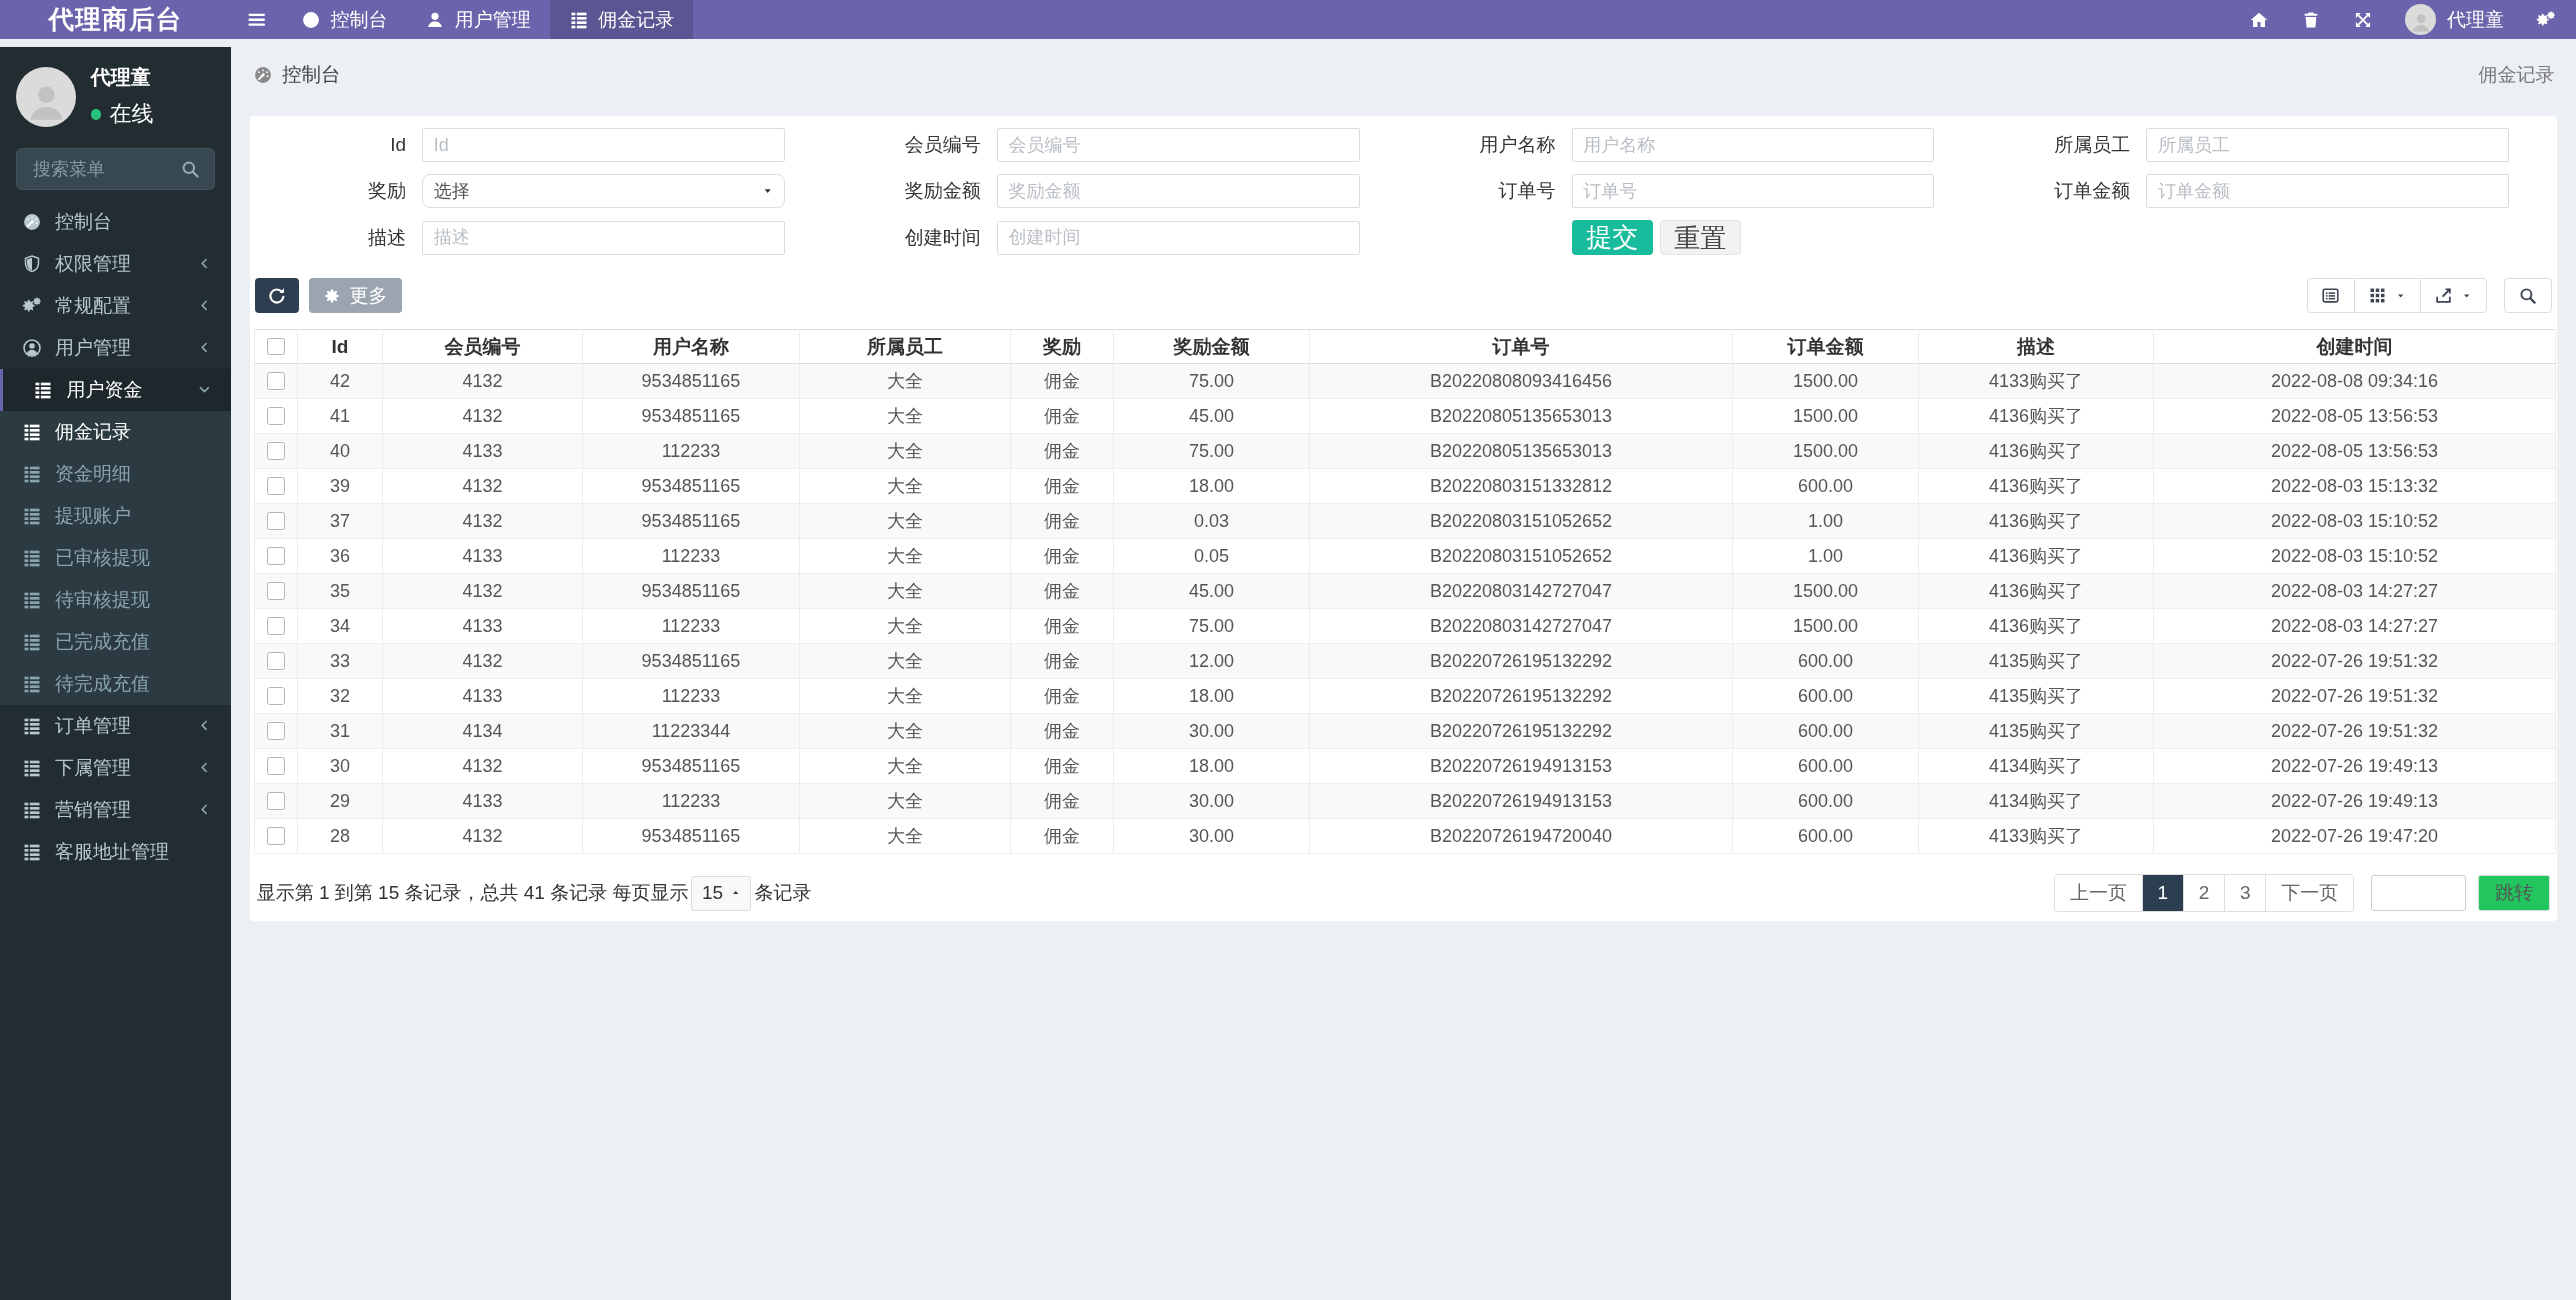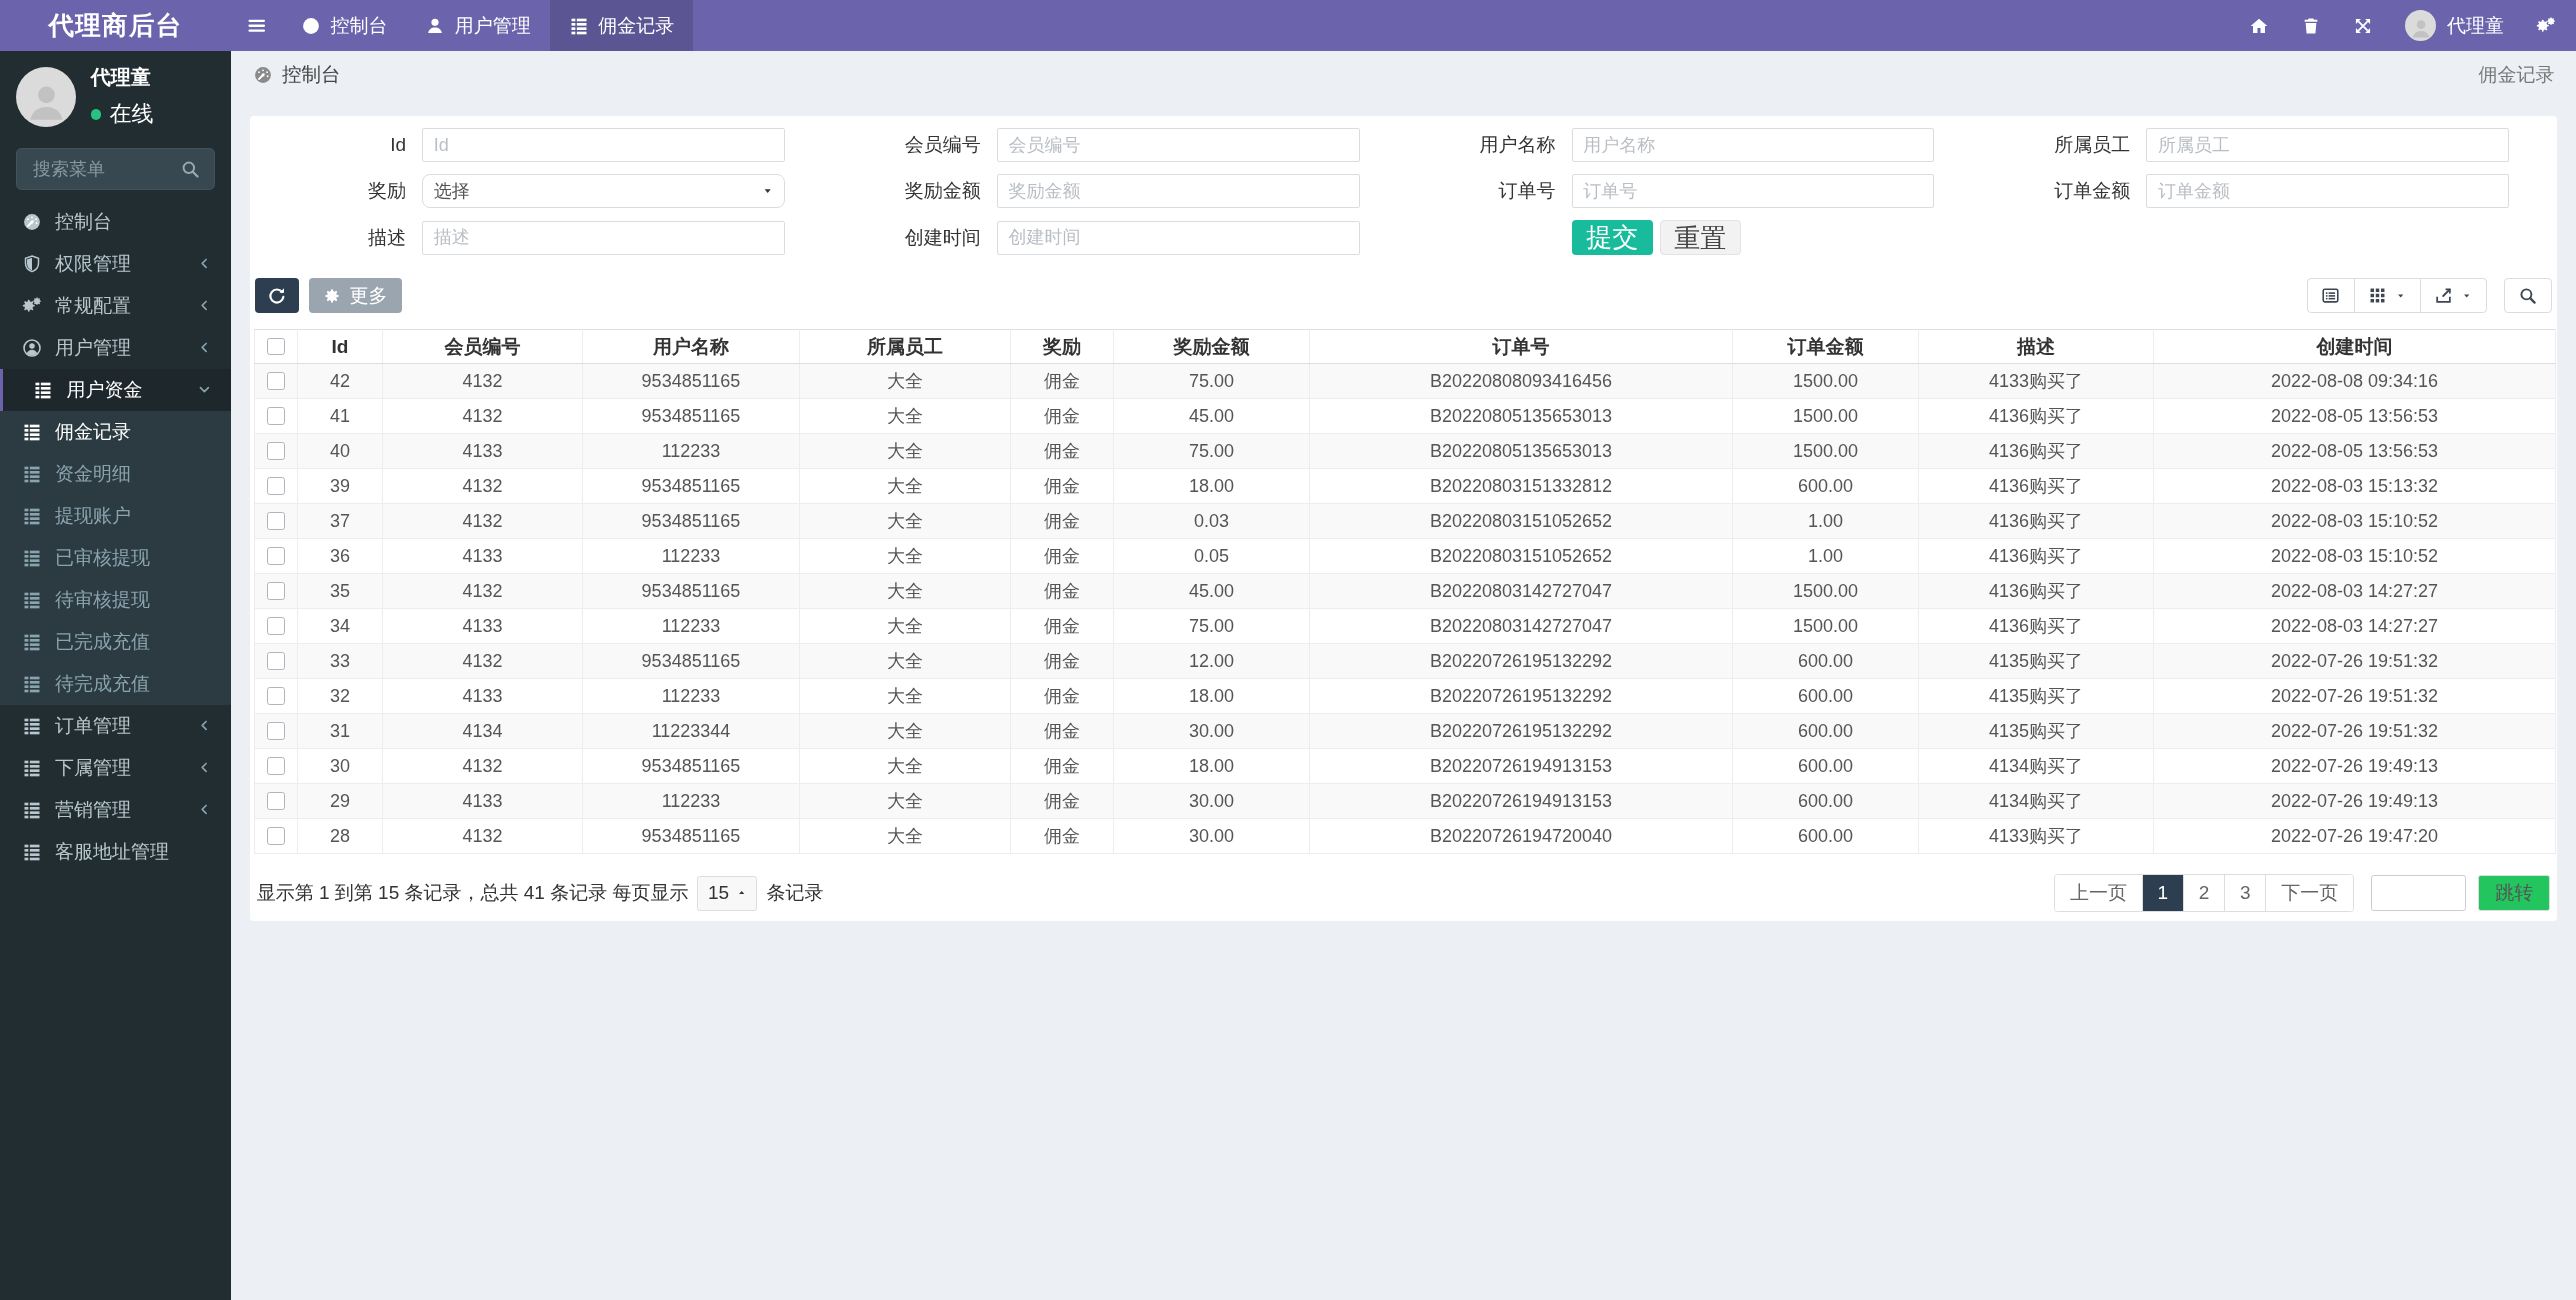--- a/index.html
+++ b/index.html
@@ -6,21 +6,21 @@
     --purple:#6b63ab; --purple_dark:#5c5593; --sidebar_dark:#222d32; --submenu:#2c3b41;
     --green:#18bc9c; --navy:#2c3e50; --page_bg:#ecf0f5; --online_green:#27c281;
   }
   *{box-sizing:border-box}
   html,body{margin:0;padding:0;width:2576px;height:1300px;overflow:hidden;}
   body{background:var(--page_bg);font-family:"Liberation Sans","DejaVu Sans",sans-serif;font-size:19px;color:#333;}
   .ic{display:inline-block;line-height:0}
   .ic svg{width:100%;height:100%;display:block}
 
   
-  .navbar{position:absolute;top:0;left:0;right:0;height:51px;background:var(--purple);display:flex;align-items:stretch;z-index:10}
+  .navbar{position:absolute;top:0;left:0;right:0;height:39px;background:var(--purple);display:flex;align-items:stretch;z-index:10}
   .logo{width:231px;flex:0 0 231px;display:flex;align-items:center;justify-content:center;color:#fff;font-size:25.5px;font-weight:bold;letter-spacing:1.3px}
   .hamburger{width:51px;display:flex;align-items:center;justify-content:center;color:#fff;cursor:pointer}
   .hamburger .ic{width:21.5px;height:21.5px}
   #nav-tabs{display:flex;align-items:stretch}
   .nav-tab{display:flex;align-items:center;gap:9.4px;padding:0 19px;color:#fff;font-size:19px;cursor:pointer}
   .nav-tab .ic{width:20px;height:20px}
   .nav-tab.active{background:var(--purple_dark)}
   .nav-spacer{flex:1}
   .nav-right{display:flex;align-items:center;gap:32px;padding-right:20px;color:#fff}
   .nav-right .nav-ic{width:20px;height:20px;color:#fff;cursor:pointer}
@@ -91,21 +91,21 @@
   
   #grid-table{border-collapse:collapse;width:calc(100% - 2.7px);margin:16px auto 0;table-layout:fixed}
   #grid-table th,#grid-table td{border:0.7px solid #ededed;text-align:center;white-space:nowrap;overflow:hidden}
   #grid-table th{height:34px;font-size:19px;font-weight:bold;color:#333;border-top-color:#ddd;border-bottom-color:#ddd;background:#fff}
   #grid-table td{height:35px;font-size:18px;color:#555}
   #grid-table tbody tr:nth-child(odd){background:#f9f9f9}
   .cb{width:17.4px;height:17.4px;border:0.7px solid #aeb5bc;border-radius:2.7px;background:#fff;margin:0 auto;cursor:pointer}
 
   
   .table-footer{margin-top:20px;display:flex;justify-content:space-between;align-items:center;padding:0 2.7px}
-  .summary{display:flex;align-items:center;gap:9px;font-size:19px;color:#333}
+  .summary{display:flex;align-items:center;gap:3px;font-size:19px;color:#333}
   .pagesize{height:35px;min-width:60px;background:#f8f8f8;border:0.7px solid #ddd;border-radius:2.7px;display:flex;align-items:center;justify-content:center;gap:6.7px;font-size:19px;color:#333;cursor:pointer}
   .pagesize .ic{width:11.4px;height:11.4px}
   .pager-zone{display:flex;align-items:center}
   #pagination{display:flex;list-style:none;margin:0;padding:0;border:0.7px solid #ddd;border-radius:3.4px;overflow:hidden}
   #pagination li{min-width:39px;height:36px;display:flex;align-items:center;justify-content:center;padding:0 14.8px;font-size:19px;color:#666;background:#fff;border-left:0.7px solid #ddd;cursor:pointer}
   #pagination li:first-child{border-left:none}
   #pagination li.active{background:var(--navy);color:#fff}
   .jump-input{width:95px;height:36px;border:0.7px solid #ccc;border-radius:2.7px;margin-left:17.4px;background:#fff;outline:none;font-size:19px;padding:0 9.4px;color:#555}
   .jump-btn{margin-left:12px;height:36px;padding:0 16px;background:#22c55e;border:0.7px solid #ddd;border-radius:2.7px;font-size:19px;color:#555}
 </style>

